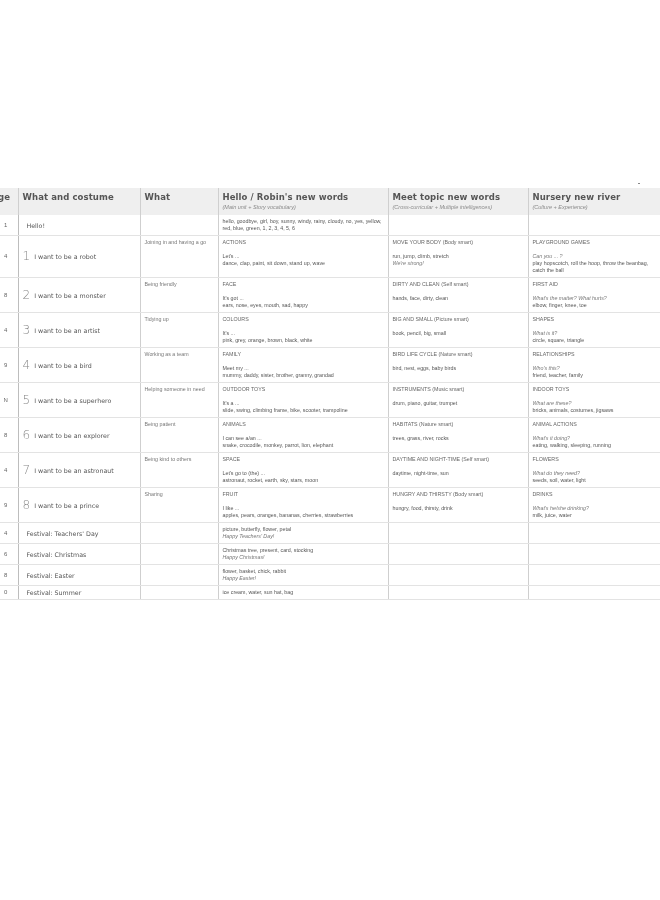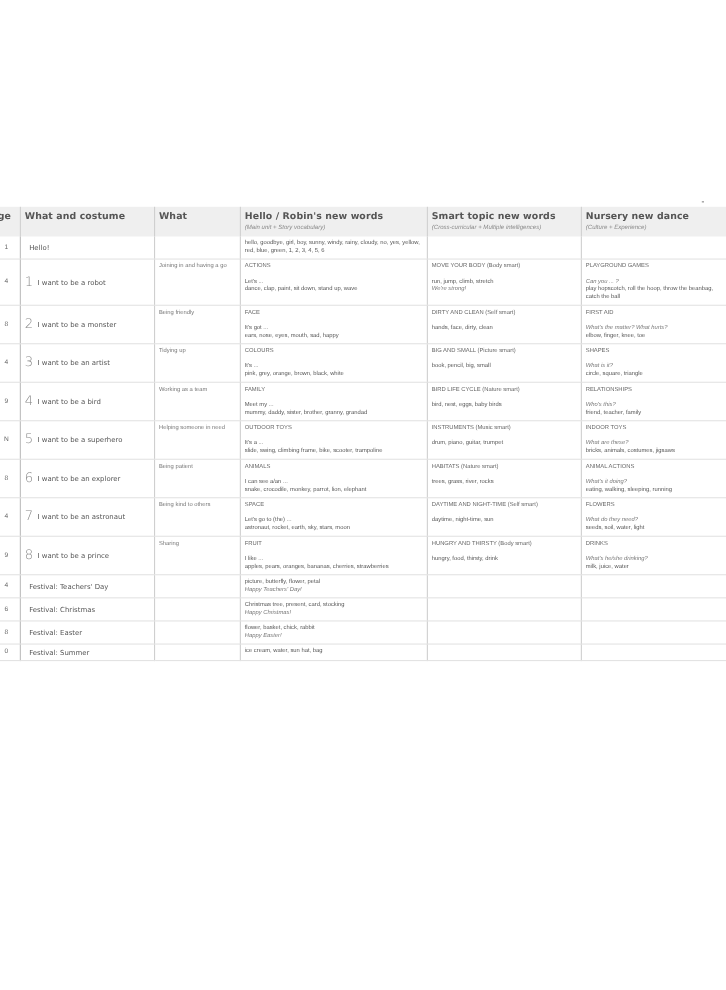--- a/index.html
+++ b/index.html
@@ -55,25 +55,25 @@
             <span class="h-title">What and costume</span>
           </th>
         <th>
             <span class="h-title">What</span>
           </th>
         <th>
           <span class="h-title">Hello / Robin's new words</span>
           <span class="h-sub">(Main unit + Story vocabulary)</span>
         </th>
         <th>
-          <span class="h-title">Smart topic new words</span>
+          <span class="h-title">Meet topic new words</span>
           <span class="h-sub">(Cross-curricular + Multiple intelligences)</span>
         </th>
         <th>
-          <span class="h-title">Nursery new dance</span>
+          <span class="h-title">Nursery new river</span>
           <span class="h-sub">(Culture + Experience)</span>
         </th>
       </tr>
     </thead>
     <tbody id="rows">
   <tr>
     <td class="page"><span>1</span></td>
     <td class="unit plain">
       <span class="num"></span><span>Hello!</span>
     </td>

